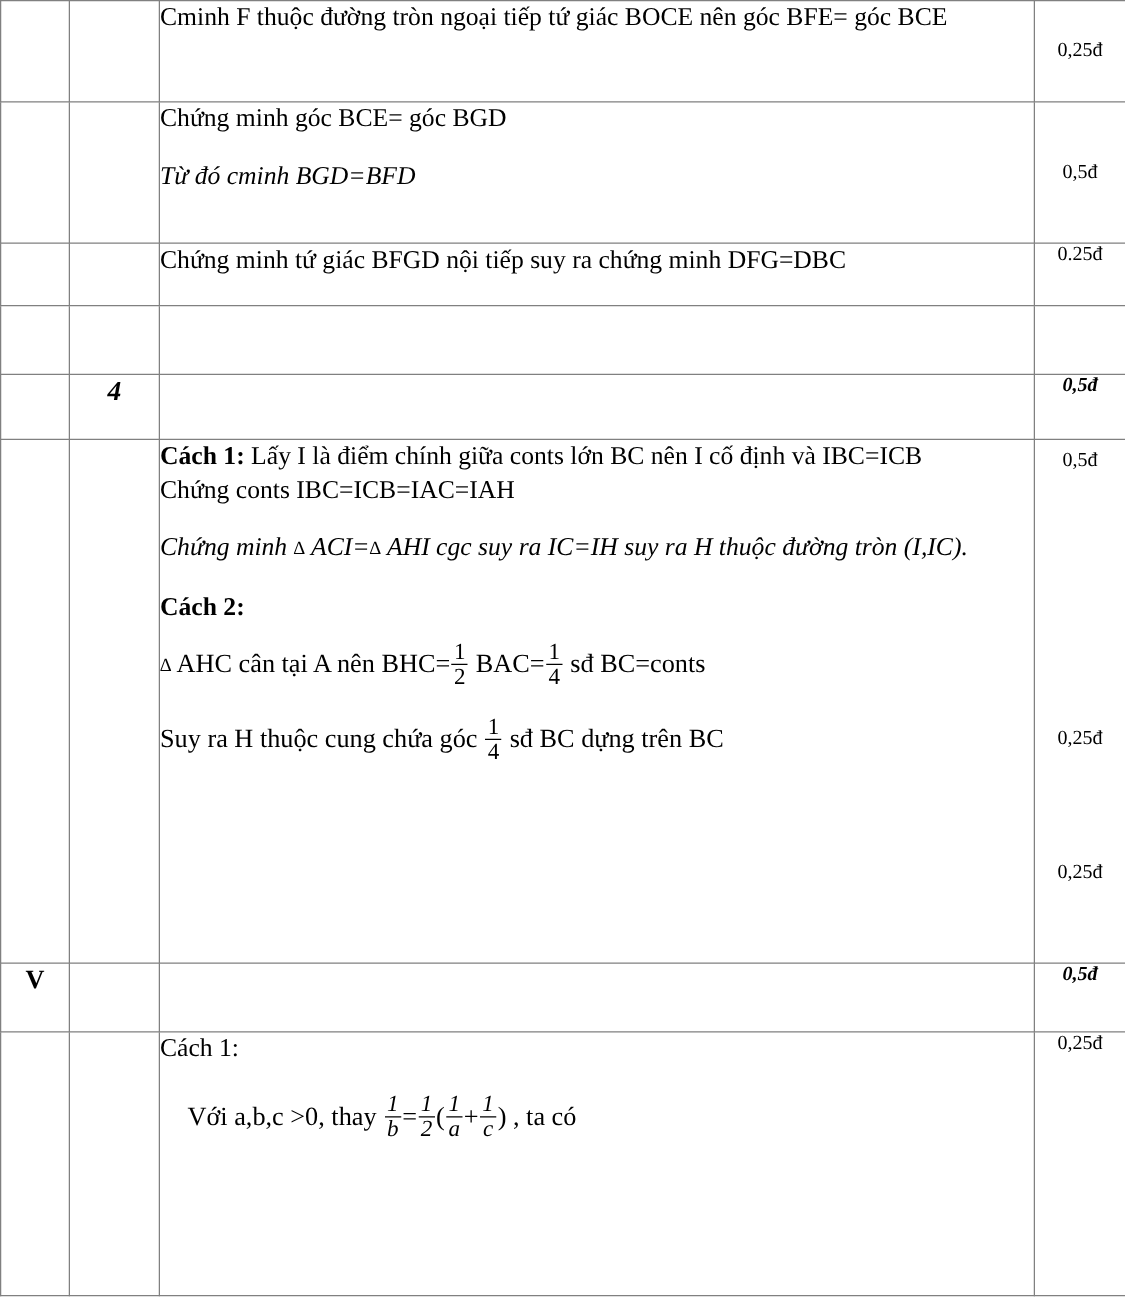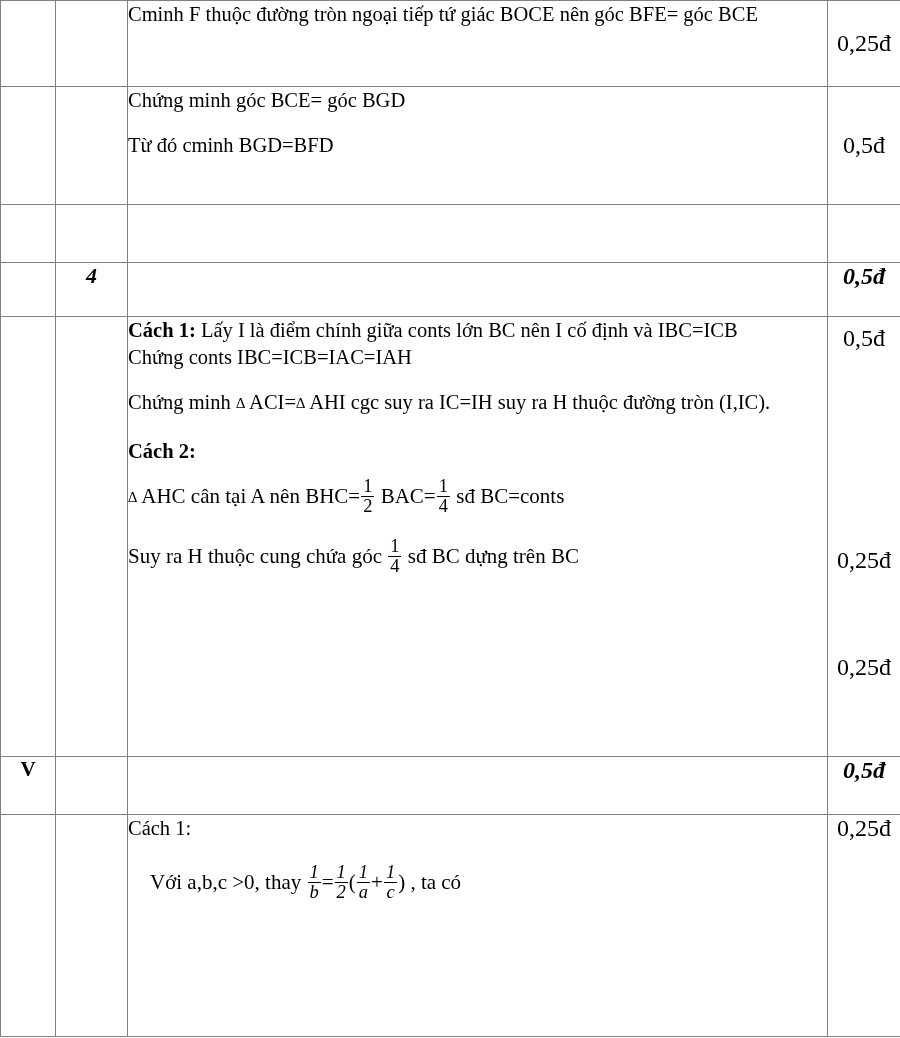--- a/index.html
+++ b/index.html
@@ -57,36 +57,36 @@
     font-size: 22px;
     padding-top: 8px;
   }
   td.body-cell {
     padding: 5px 8px 6px 8px;
     font-size: 20.5px;
     line-height: 1.33;
   }
   td.score-cell {
     text-align: center;
-    font-size: 24px;
+    font-size: 16px;
     padding-top: 8px;
   }
   td.score-cell.bold-score {
     font-weight: bold;
     font-style: italic;
   }
   td.score-cell.mid {
     vertical-align: middle;
     padding-top: 0;
   }
 
   .justify { text-align: justify; text-align-last: left; }
   .b { font-weight: bold; }
   .para { margin: 0; }
-  .gap-para { margin-top: 18px; }
+  .gap-para { margin-top: 18px; font-style: italic; }
   .gap-para-sm { margin-top: 12px; }
   .gap-para-lg { margin-top: 21px; }
 
   
   .tri {
     font-size: 15px;
     vertical-align: 1px;
     letter-spacing: 0;
   }
 
@@ -132,20 +132,28 @@
       <tr style="height:102px;padding-left:24px;">
         <td class="roman-cell"></td>
         <td class="num-cell"></td>
         <td class="body-cell">
           <p class="para">Chứng minh góc BCE= góc BGD</p>
           <p class="para gap-para">Từ đó cminh BGD=BFD</p>
         </td>
         <td class="score-cell mid">0,5đ</td>
       </tr>
 
+      <tr style="height:46px;">
+        <td class="roman-cell"></td>
+        <td class="num-cell"></td>
+        <td class="body-cell">
+          <p class="para">Chứng minh tứ giác BFGD nội tiếp suy ra chứng minh DFG=DBC</p>
+        </td>
+        <td class="score-cell">0.25đ</td>
+      </tr>
 
 
       <tr style="height:50px;">
         <td class="roman-cell"></td>
         <td class="num-cell"></td>
         <td class="body-cell"></td>
         <td class="score-cell"></td>
       </tr>
 
       <tr style="height:47px;">

